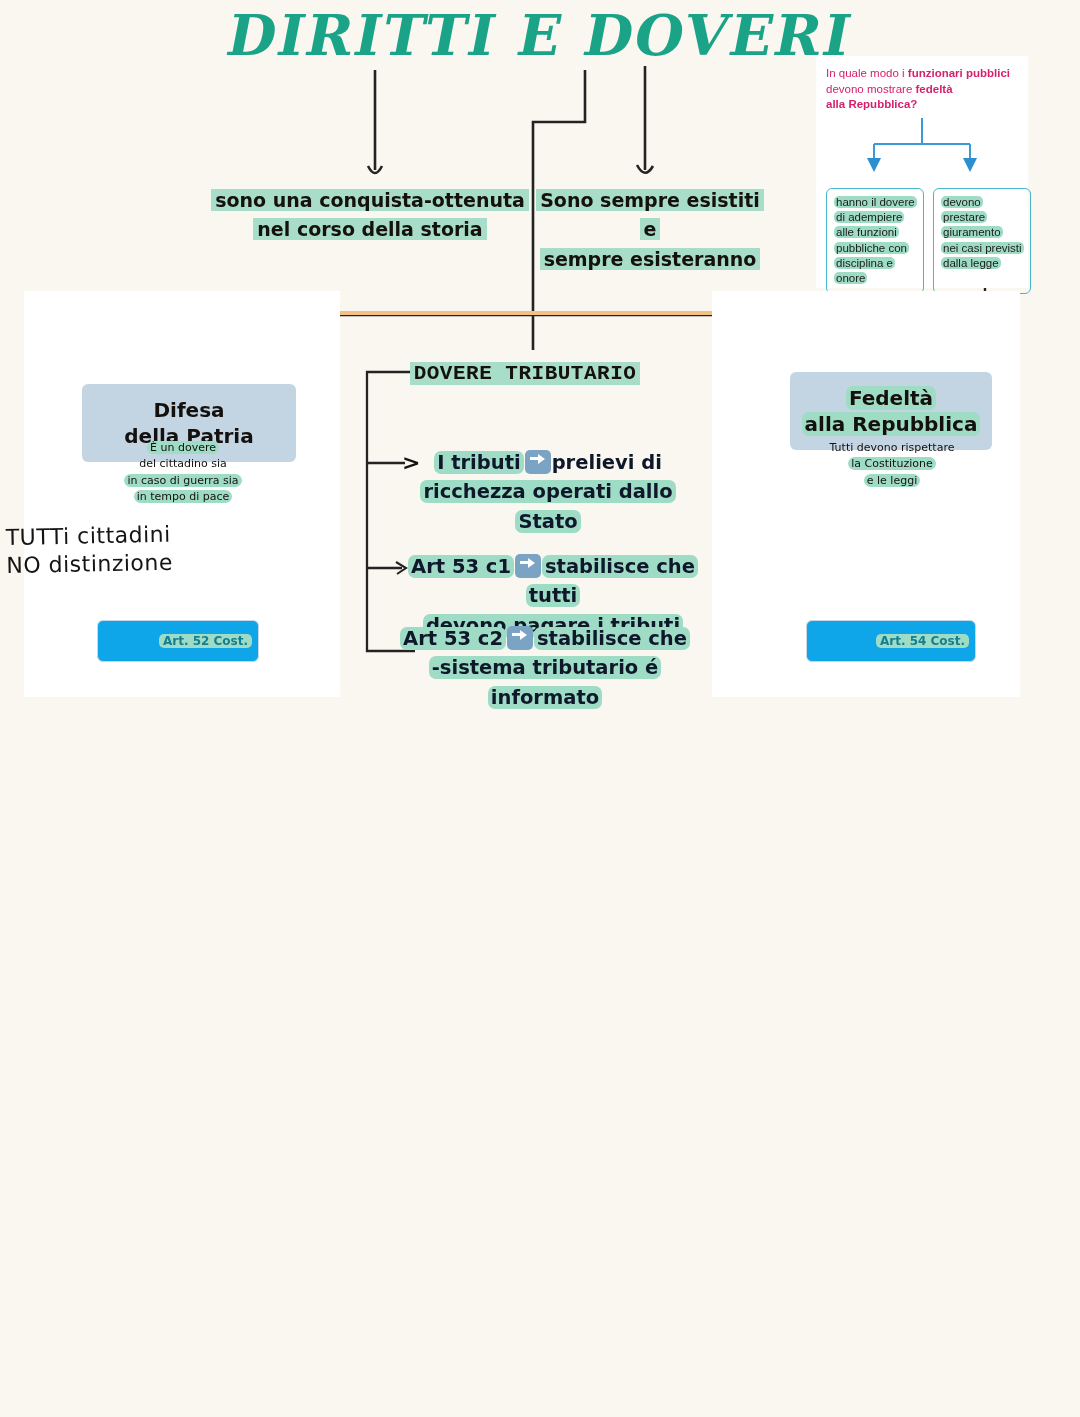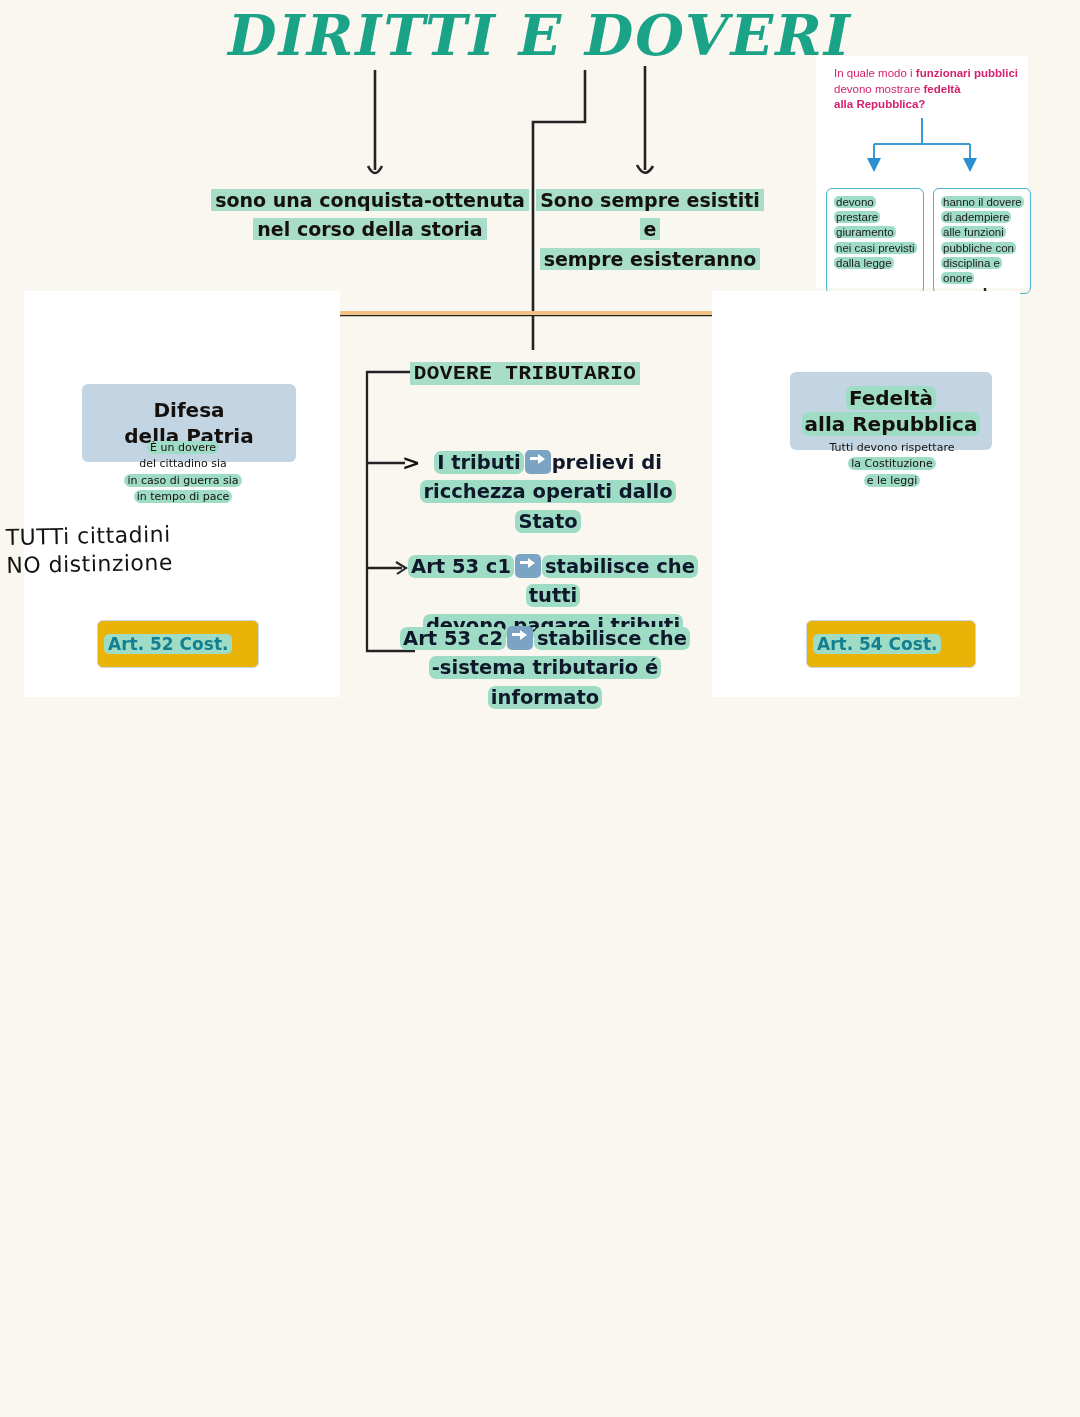--- a/index.html
+++ b/index.html
@@ -64,21 +64,21 @@
   #pink-card {
     left: 816px; top: 56px; width: 212px; height: 232px;
     background: #ffffff;
   }
   #pink-card .q {
     font-family: "Liberation Sans", sans-serif;
     font-size: 11.5px;
     line-height: 1.35;
     color: #d6206e;
     font-weight: bold;
-    margin: 10px 8px 0 18px;
+    margin: 10px 8px 0 10px;
   }
   #pink-card .q .light { font-weight: normal; }
   .pc-boxes {
     position: absolute; left: 10px; top: 132px;
     display: flex; gap: 9px;
   }
   .pc-box {
     width: 98px; min-height: 76px;
     border: 1.3px solid #49b5cf;
     border-radius: 6px;
@@ -121,28 +121,28 @@
     font-size: 11px;
     color: #15110e;
     line-height: 1.48;
   }
   #txt-difesa  { left: 70px;  top: 440px; width: 226px; }
   #txt-fedelta { left: 768px; top: 440px; width: 248px; }
 
   
   .artbox {
     border: 1.2px solid #c9d6e4;
-    background: #eab308;
+    background: #0ea5e9;
     border-radius: 6px;
-    text-align:left;
+    text-align:right;
     padding: 13px 6px;
     box-sizing: border-box;
     font-family: "DejaVu Sans", sans-serif;
     font-weight: bold;
-    font-size: 17px;
+    font-size: 12px;
     color: #127f92;
   }
   .artbox span { background:#9fdcc6; border-radius:5px; padding:0 4px; }
   #art52 { left: 97px;  top: 620px; width: 162px; }
   #art54 { left: 806px; top: 620px; width: 170px; }
 
   
   #dovere-title {
     left: 400px; top: 362px; width: 250px;
     font-family: Liberation Mono, monospace;
@@ -260,32 +260,32 @@
 </div>
 
 <div class="abs panel" id="pink-card">
   <div class="q">
     <span class="light">In quale modo i </span><span>funzionari pubblici</span><br>
     <span class="light">devono mostrare </span><span>fedeltà</span><br>
     <span>alla Repubblica?</span>
   </div>
   <div class="pc-boxes">
     <div class="pc-box">
+      <span>hanno il dovere</span><br>
+      <span>di adempiere</span><br>
+      <span>alle funzioni</span><br>
+      <span>pubbliche con</span><br>
+      <span>disciplina e onore</span>
+    </div>
+    <div class="pc-box">
       <span>devono</span><br>
       <span>prestare</span><br>
       <span>giuramento</span><br>
       <span>nei casi previsti</span><br>
       <span>dalla legge</span>
-    </div>
-    <div class="pc-box">
-      <span>hanno il dovere</span><br>
-      <span>di adempiere</span><br>
-      <span>alle funzioni</span><br>
-      <span>pubbliche con</span><br>
-      <span>disciplina e onore</span>
     </div>
   </div>
   <svg class="abs" id="pc-arrows" style="left:0;top:0;" viewBox="0 0 212 232">
     <path d="M106,62 L106,88 M58,88 L154,88 M58,88 L58,104 M154,88 L154,104" stroke="#3c9ad6" stroke-width="2" fill="none"></path>
     <polygon points="58,116 51,102 65,102" fill="#2b8fd1"></polygon>
     <polygon points="154,116 147,102 161,102" fill="#2b8fd1"></polygon>
   </svg>
 </div>
 
 <div class="abs panel" id="panel-left"></div>

